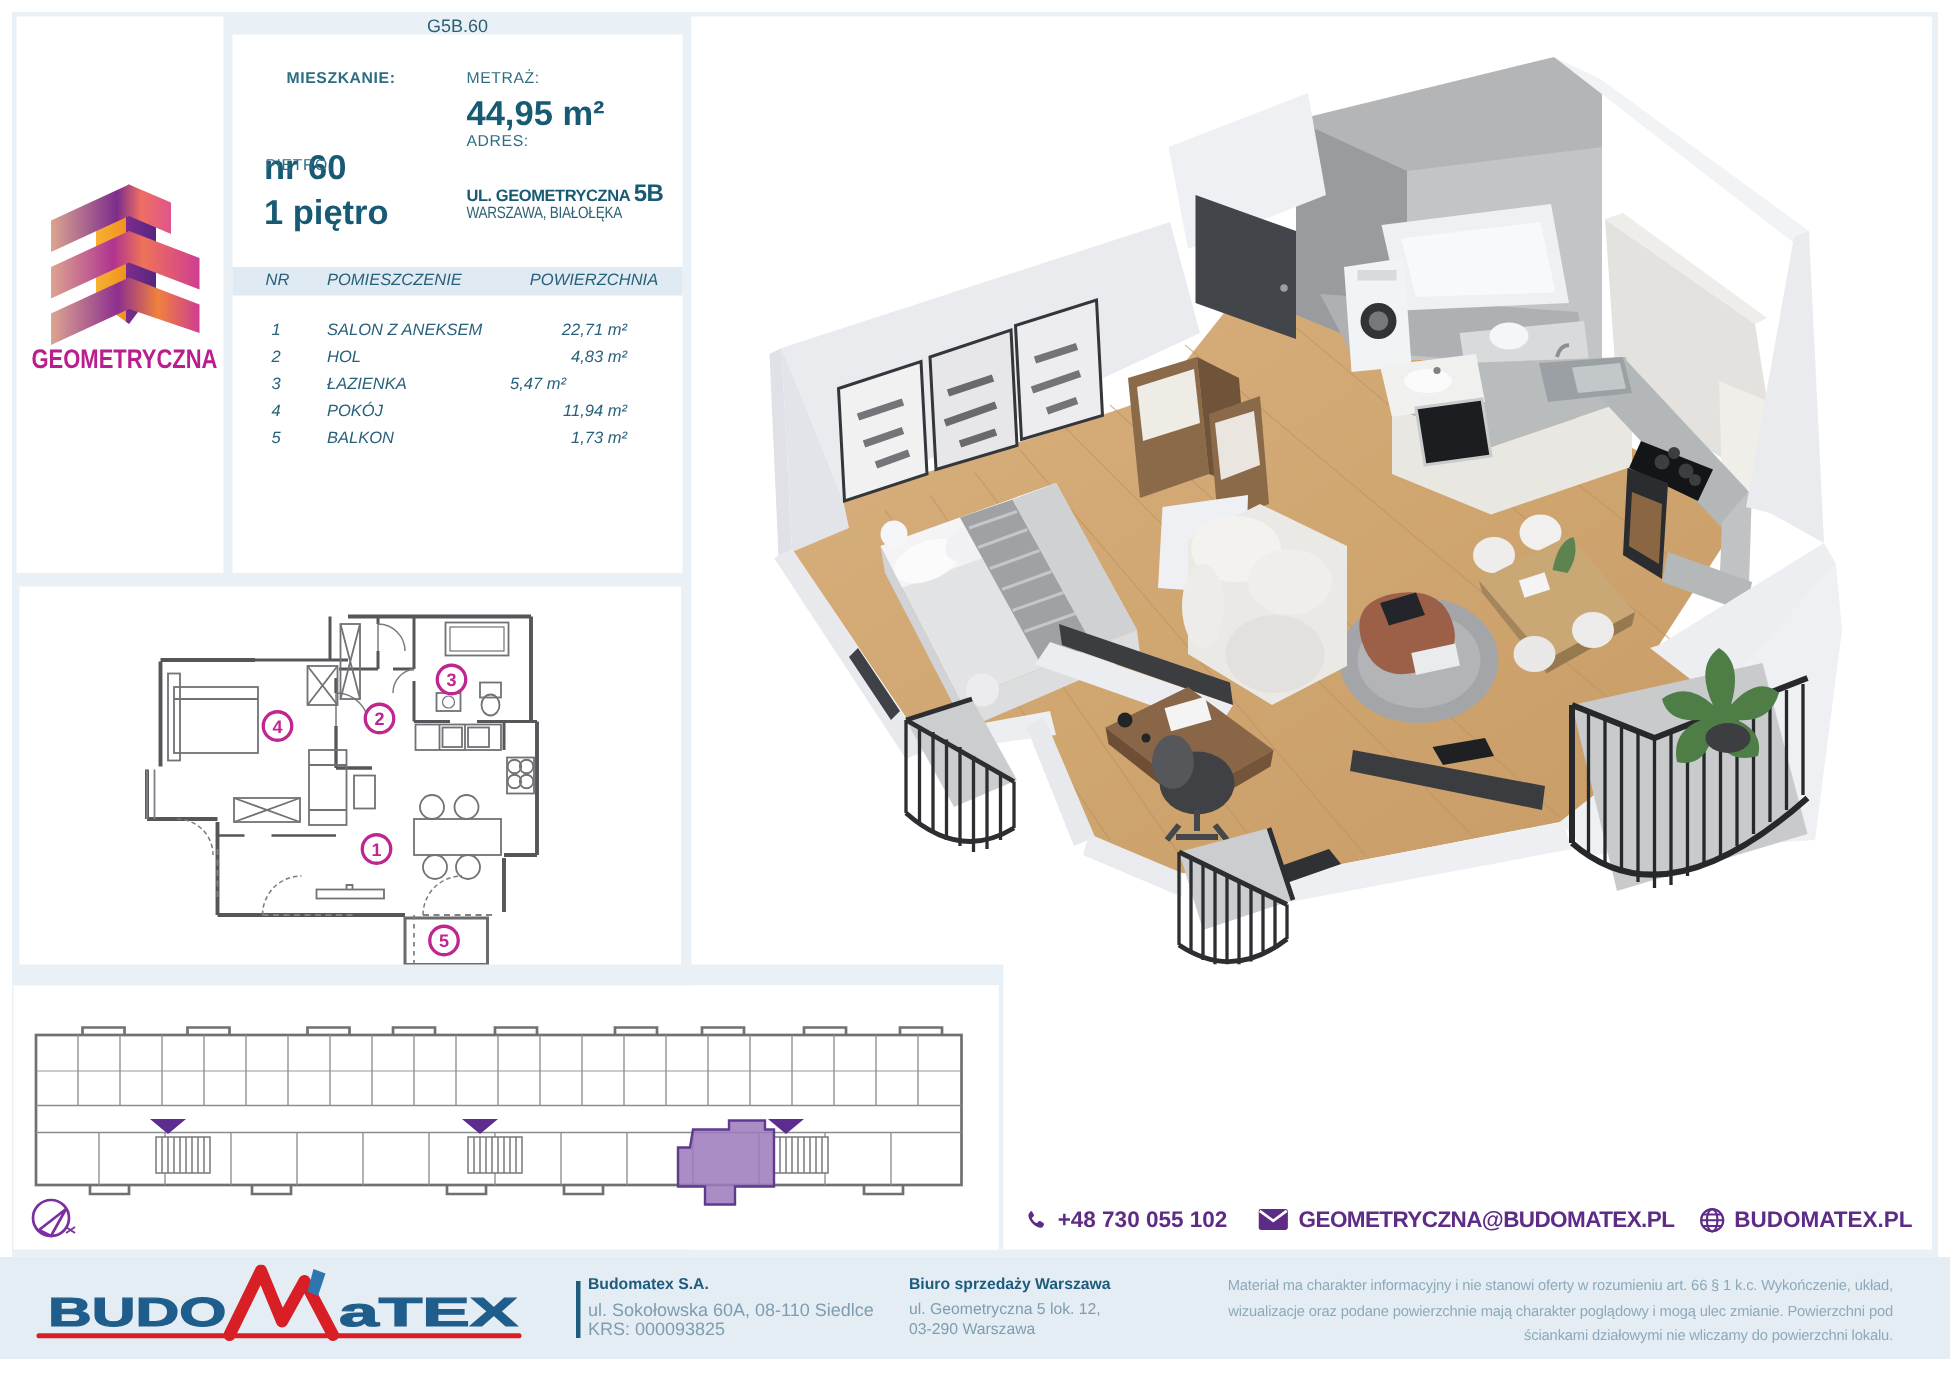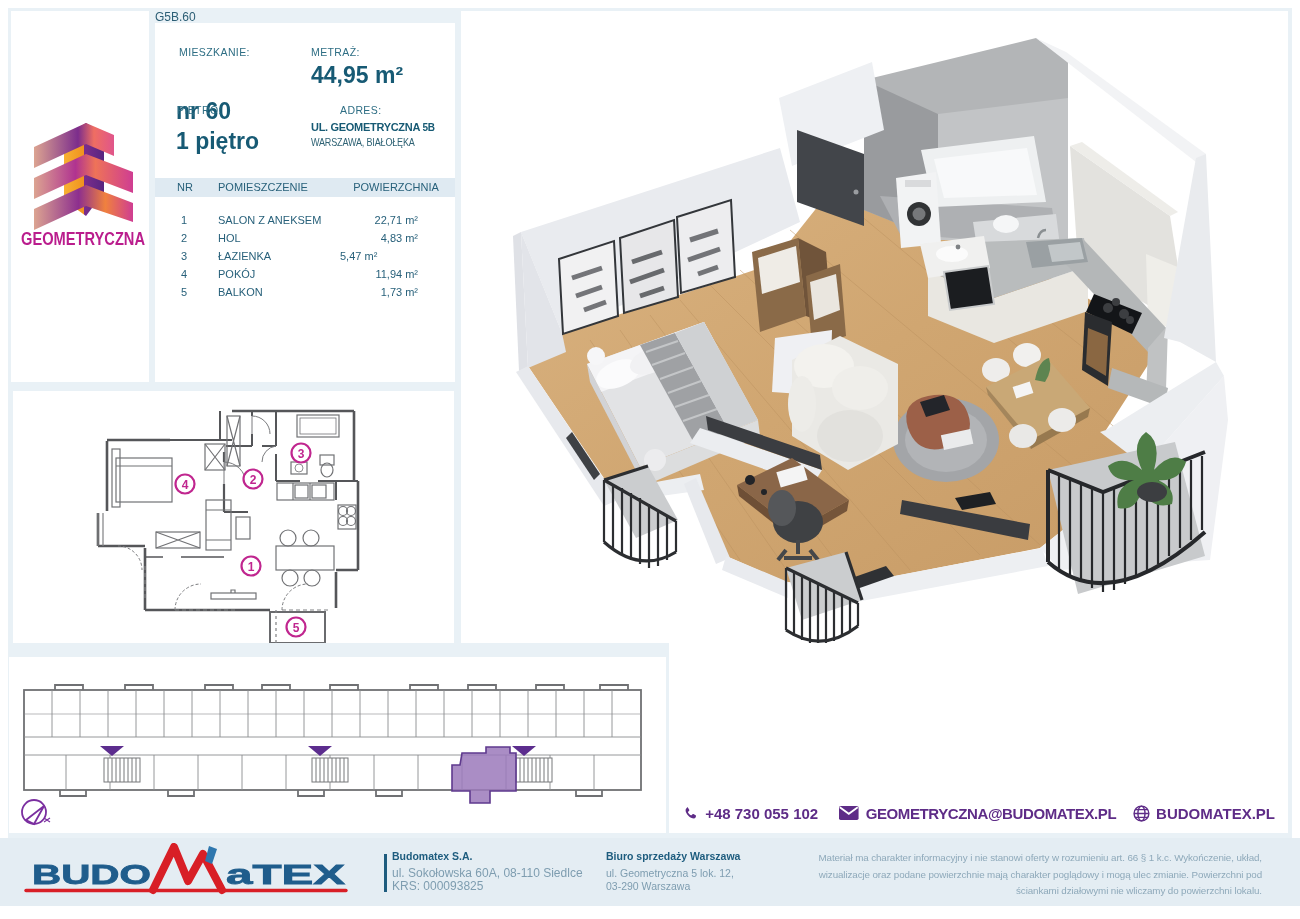--- a/index.html
+++ b/index.html
@@ -3,21 +3,21 @@
 <meta charset="utf-8">
 <style>
   html,body{margin:0;padding:0;}
   body{width:1300px;height:919px;position:relative;background:#ffffff;
        font-family:"Liberation Sans",sans-serif;overflow:hidden;}
   .abs{position:absolute;}
   .blue{background:#e9f1f6;}
   .white{background:#ffffff;}
   .lbl{font-size:10.5px;letter-spacing:.4px;color:#2e6e84;}
   .big{font-size:23px;font-weight:bold;color:#175a74;}
-  .trow{font-size:11px;color:#27607a;}
+  .trow{font-size:11px;color:#27607a;font-style:italic;}
 </style>
 </head>
 <body>
 
 <div class="abs blue" style="left:8px;top:8px;width:1284px;height:830px;"></div>
 
 <div class="abs" style="left:0;top:838px;width:1300px;height:68px;background:#e4edf3;"></div>
 
 <div class="abs white" style="left:461px;top:11px;width:827px;height:822px;"></div>
 
@@ -26,30 +26,30 @@
 <div class="abs white" style="left:11px;top:11px;width:138px;height:371px;"></div>
 
 <div class="abs white" style="left:155px;top:23px;width:300px;height:359px;"></div>
 
 <div class="abs white" style="left:13px;top:391px;width:441px;height:252px;"></div>
 
 <div class="abs white" style="left:9px;top:657px;width:657px;height:176px;"></div>
 
 <div class="abs blue" style="left:666px;top:657px;width:3px;height:176px;"></div>
 
-<div class="abs" style="left:155px;top:10px;width:300px;text-align:left;font-size:12px;color:#2c5e75;">G5B.60</div>
-
-<div class="abs lbl" style="left:179px;top:46px;">MIESZKANIE:</div>
+<div class="abs" style="left:155px;top:10px;width:300px;text-align:center;font-size:12px;color:#2c5e75;">G5B.60</div>
+
+<div class="abs lbl" style="left:191px;top:46px;font-weight:bold;">MIESZKANIE:</div>
 <div class="abs big" style="left:176px;top:62px;margin-top:36px;">nr 60</div>
 <div class="abs lbl" style="left:311px;top:46px;">METRAŻ:</div>
 <div class="abs big" style="left:311px;top:62px;">44,95 m²</div>
 <div class="abs lbl" style="left:177px;top:104px;">PIĘTRO:</div>
 <div class="abs big" style="left:176px;top:128px;">1 piętro</div>
-<div class="abs lbl" style="left:311px;top:104px;margin-left:29px;">ADRES:</div>
-<div class="abs" style="left:311px;top:121px;font-size:11px;letter-spacing:-0.3px;font-weight:bold;color:#175a74;">UL. GEOMETRYCZNA <span style="font-size:10px;">5B</span></div>
+<div class="abs lbl" style="left:311px;top:88px;">ADRES:</div>
+<div class="abs" style="left:311px;top:121px;font-size:11px;letter-spacing:-0.3px;font-weight:bold;color:#175a74;">UL. GEOMETRYCZNA <span style="font-size:16px;">5B</span></div>
 <div class="abs" style="left:311px;top:136px;font-size:11px;letter-spacing:-0.2px;color:#2e6274;transform:scaleX(0.82);transform-origin:0 0;">WARSZAWA, BIAŁOŁĘKA</div>
 
 <div class="abs" style="left:155px;top:178px;width:300px;height:19px;background:#dfeaf2;"></div>
 <div class="abs trow" style="left:177px;top:181px;">NR</div>
 <div class="abs trow" style="left:218px;top:181px;">POMIESZCZENIE</div>
 <div class="abs trow" style="left:352px;top:181px;width:88px;text-align:center;">POWIERZCHNIA</div>
 
 <div class="abs trow" style="left:177px;top:214px;width:14px;text-align:center;">1</div>
 <div class="abs trow" style="left:218px;top:214px;">SALON Z ANEKSEM</div>
 <div class="abs trow" style="left:340px;top:214px;width:78px;text-align:right;">22,71 m²</div>

